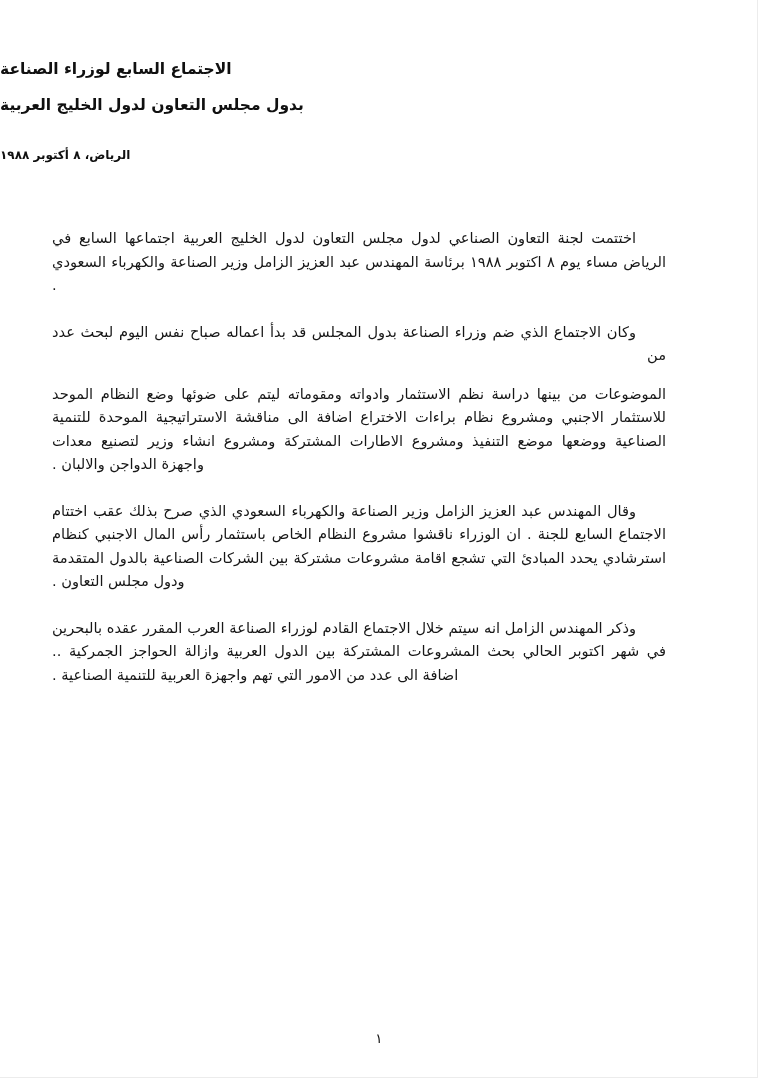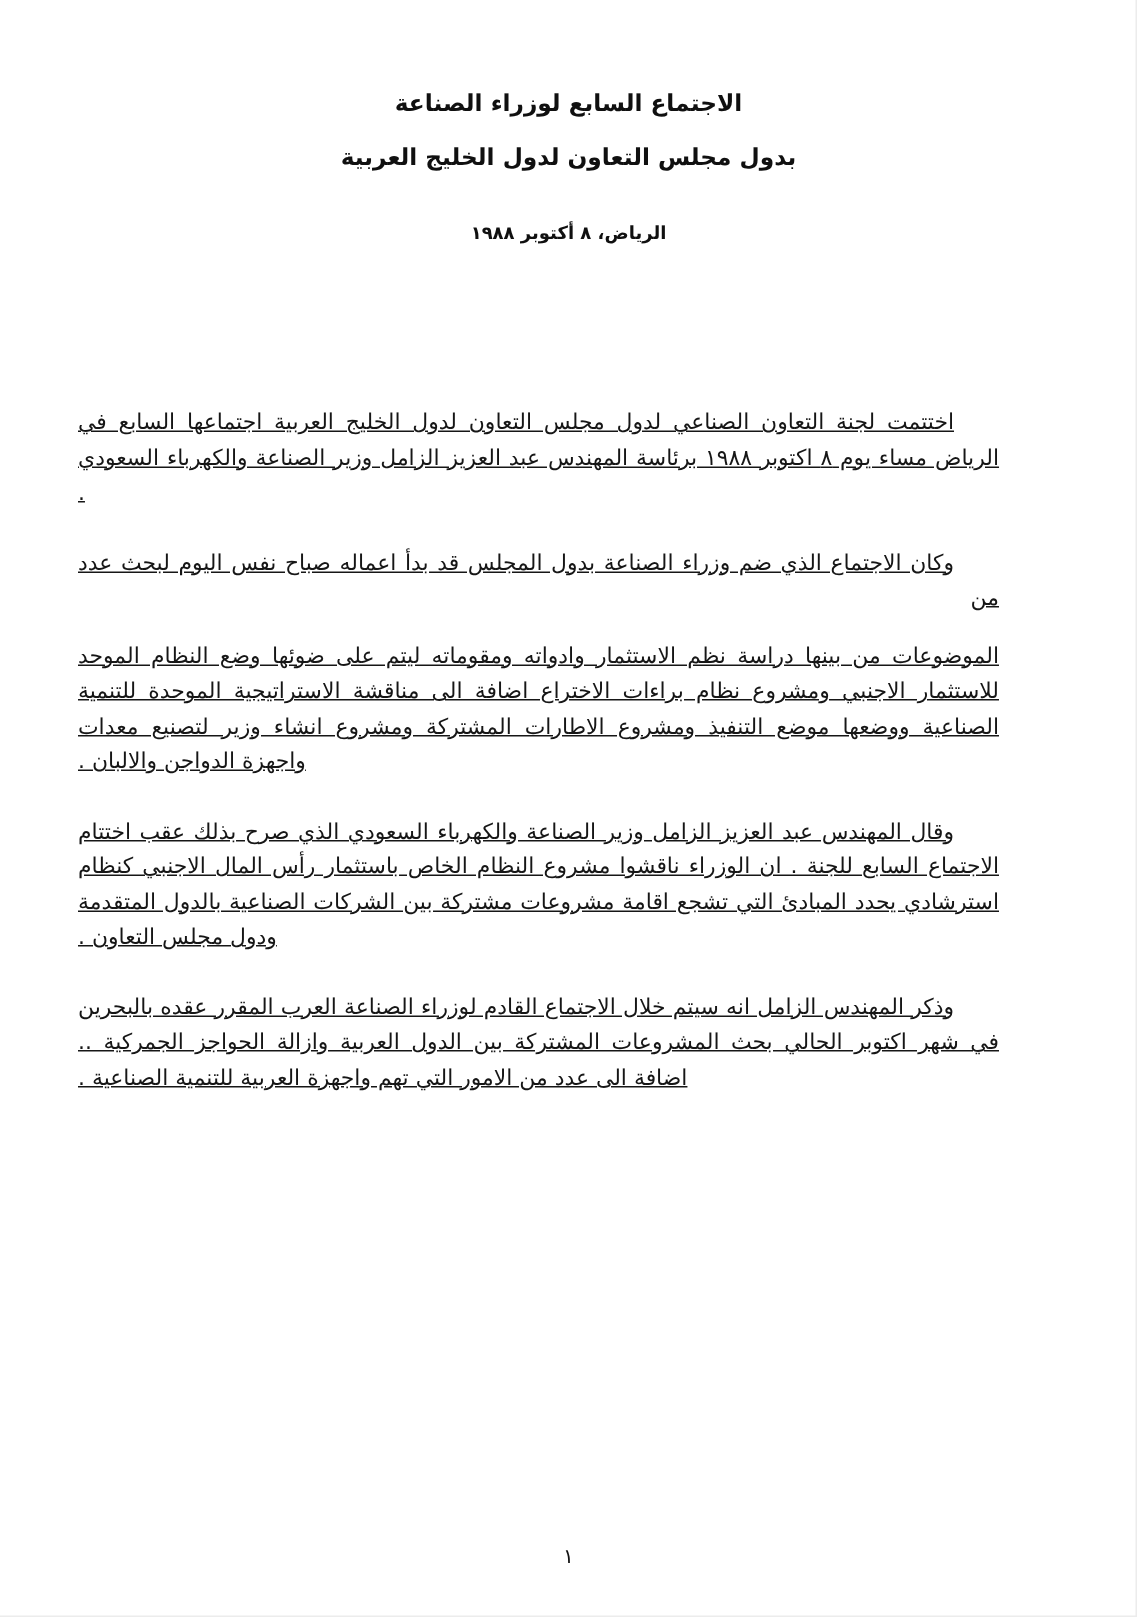--- a/index.html
+++ b/index.html
@@ -14,41 +14,40 @@
     margin: 0 auto;
     background: #ffffff;
     overflow: hidden;
     direction: rtl;
     font-family: "DejaVu Sans", sans-serif;
     color: #161616;
     box-shadow: inset -1px -1px 0 #ececec;
   }
   .doc-header {
     padding-top: 60px;
-    text-align: center;
+    text-align: left;
     font-weight: bold;
     color: #101010;
   }
   .doc-title-line {
     font-size: 15.5px;
     line-height: 1.2;
     margin: 0 0 17px 0;
     letter-spacing: 0.2px;
   }
   .doc-dateline {
     font-size: 12px;
     margin-top: 34px;
   }
   .doc-body {
-    margin-top: 108px;
+    margin-top: 64px;
     padding: 0 92px 0 52px;
     font-size: 14.6px;
     line-height: 23.5px;
     text-align: justify;
-    text-decoration: underline;
   }
   .doc-body p {
     margin: 0 0 23px 0;
     text-indent: 30px;
     text-align: justify;
     text-align-last: left; 
   }
   .doc-body p.continuation {
     text-indent: 0;
   }

